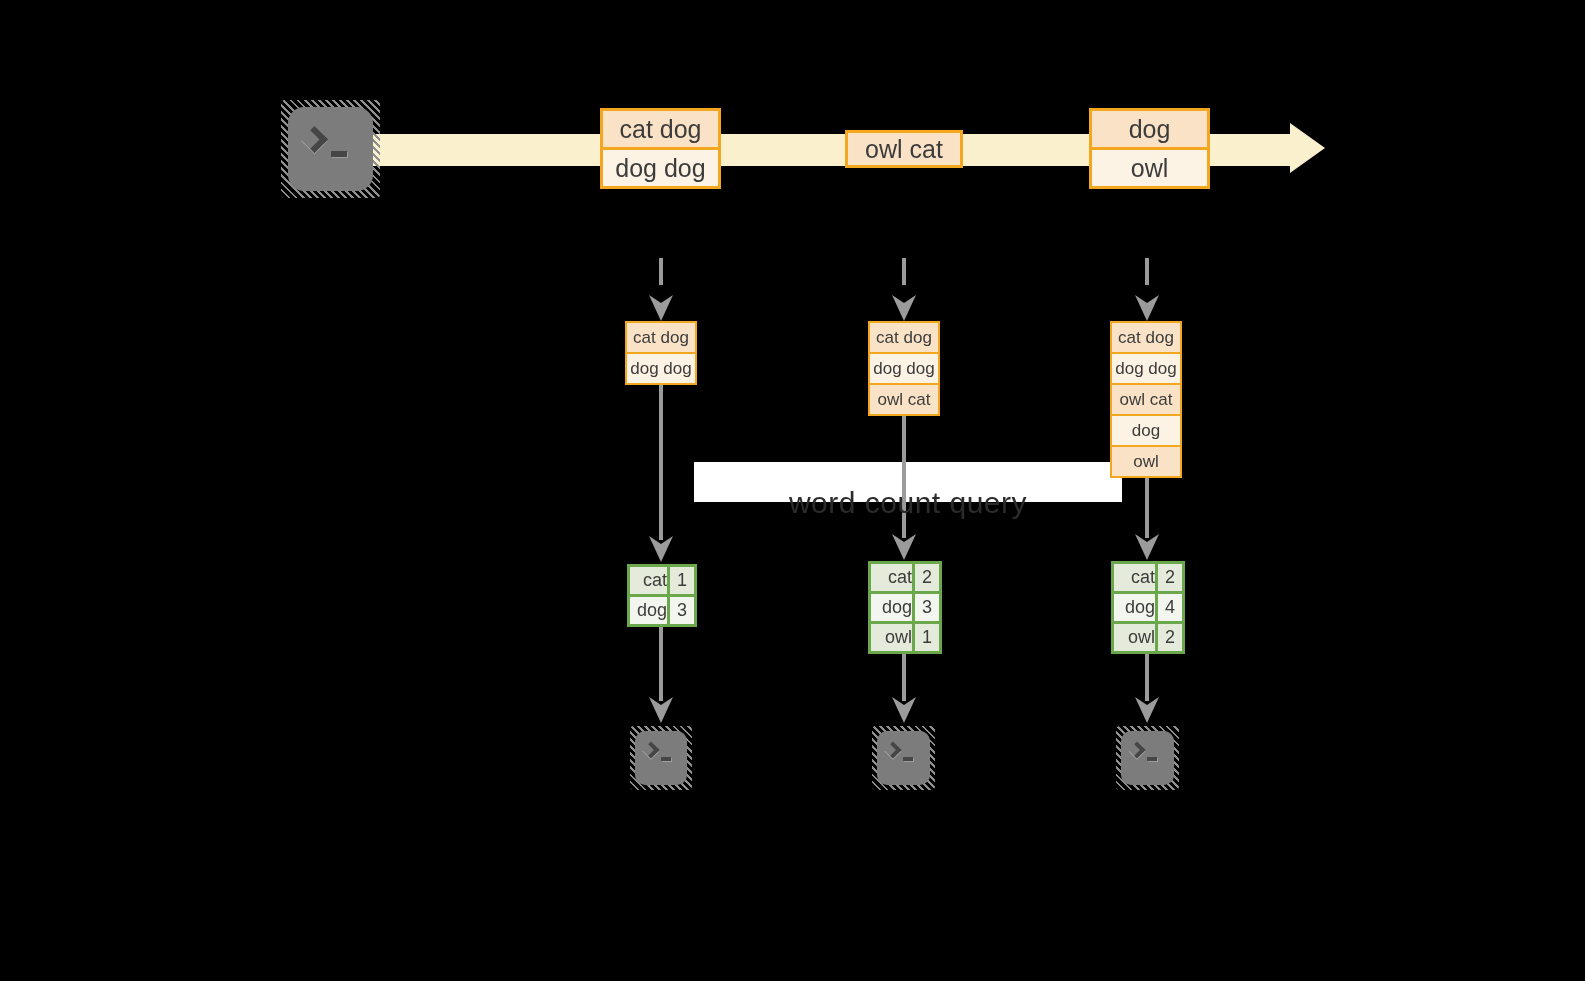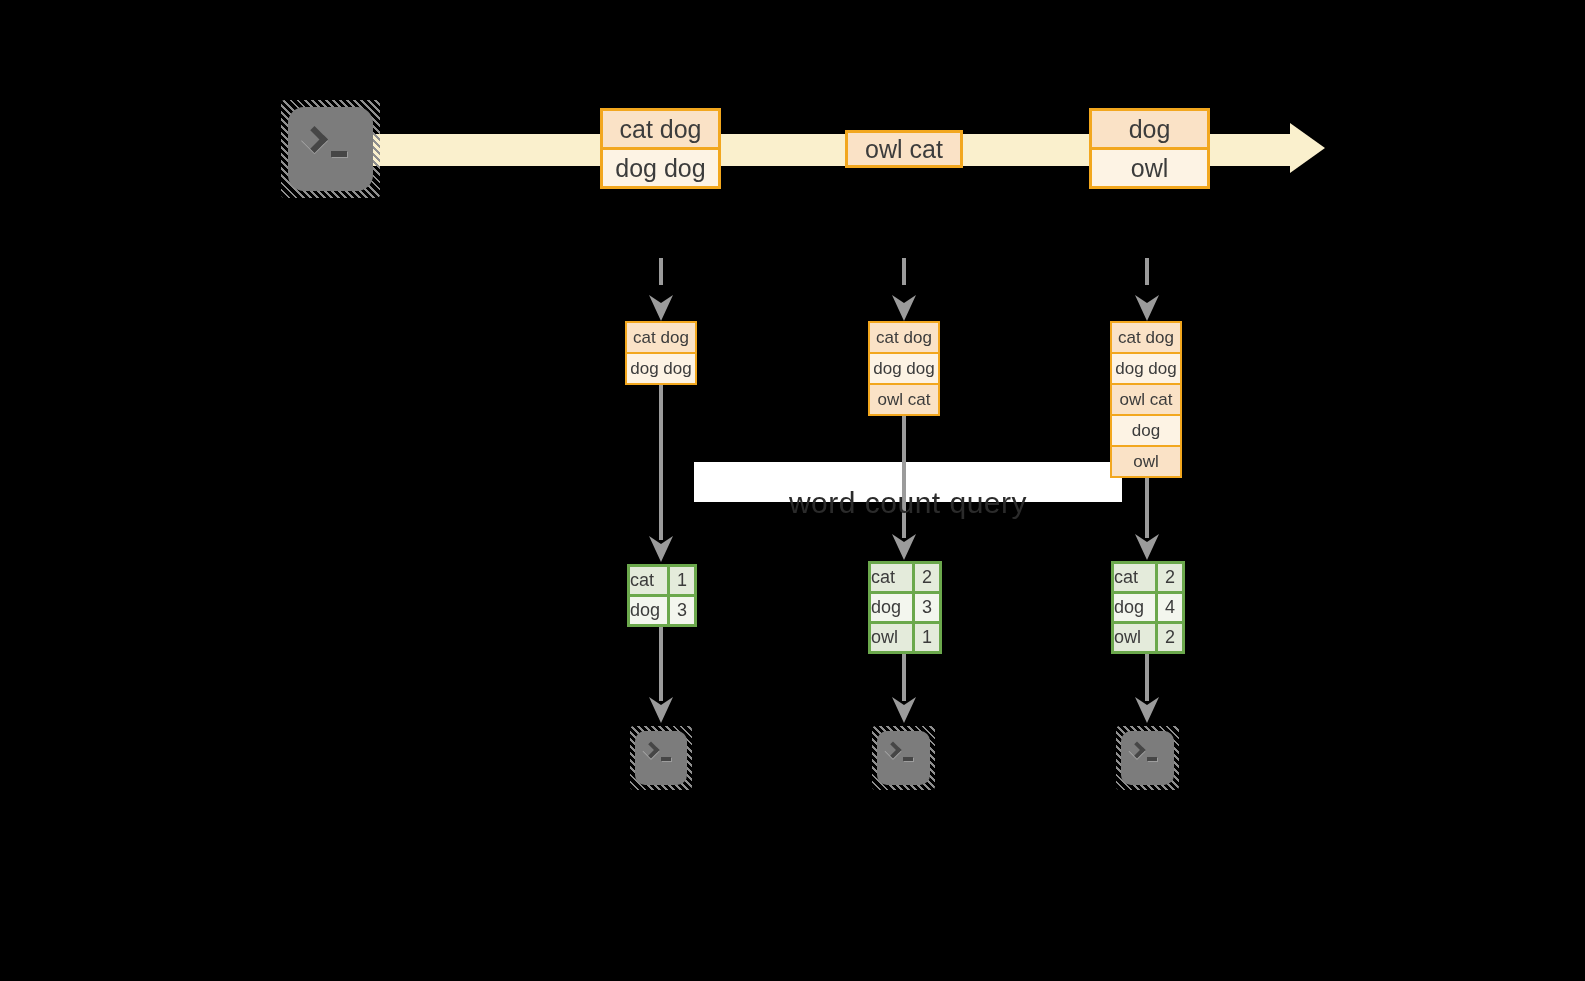--- a/index.html
+++ b/index.html
@@ -26,21 +26,21 @@
   .orow.fill-b{background:var(--cream);}
   .orow + .orow{margin-top:3px;}
   .big .orow{height:36px;line-height:36px;font-size:25px;}
   .mini{border-width:2px;}
   .mini .orow{height:29px;line-height:29px;font-size:17px;}
   .mini .orow + .orow{margin-top:2px;}
   
   .gtable{position:absolute;border:3px solid var(--green);box-sizing:border-box;z-index:4;background:var(--green);}
   .grow{display:flex;height:27px;line-height:27px;font-size:18px;}
   .grow + .grow{margin-top:3px;}
-  .grow .gword{flex:1;text-align:left;}
+  .grow .gword{flex:1;text-align:right;}
   .grow .gcount{width:24px;text-align:center;margin-left:3px;}
   .grow.fill-a .gword,.grow.fill-a .gcount{background:var(--gfill-a);}
   .grow.fill-b .gword,.grow.fill-b .gcount{background:var(--gfill-b);}
   
   .query-band{position:absolute;left:694px;top:462px;width:428px;height:40px;background:#FFFFFF;z-index:1;}
   .query-label{position:absolute;left:694px;top:482px;width:428px;height:40px;line-height:41px;
     text-align:center;font-size:30px;font-weight:300;letter-spacing:.5px;color:#2B2B2B;z-index:3;}
   
   .terminal{position:absolute;z-index:4;}
   .hatch{position:absolute;inset:0;border-radius:4px;

